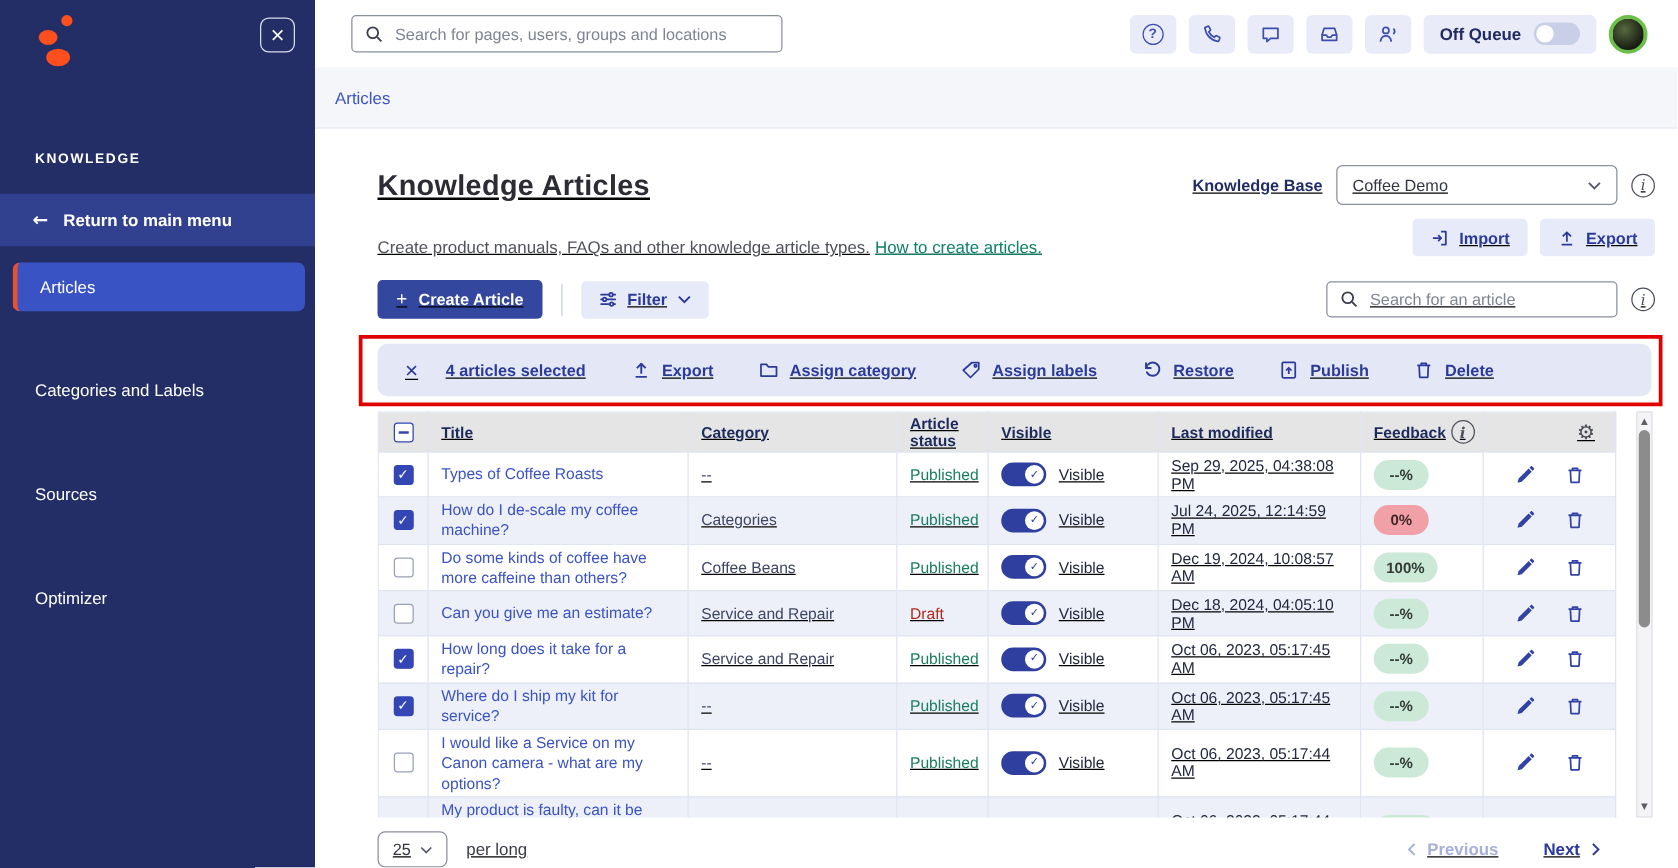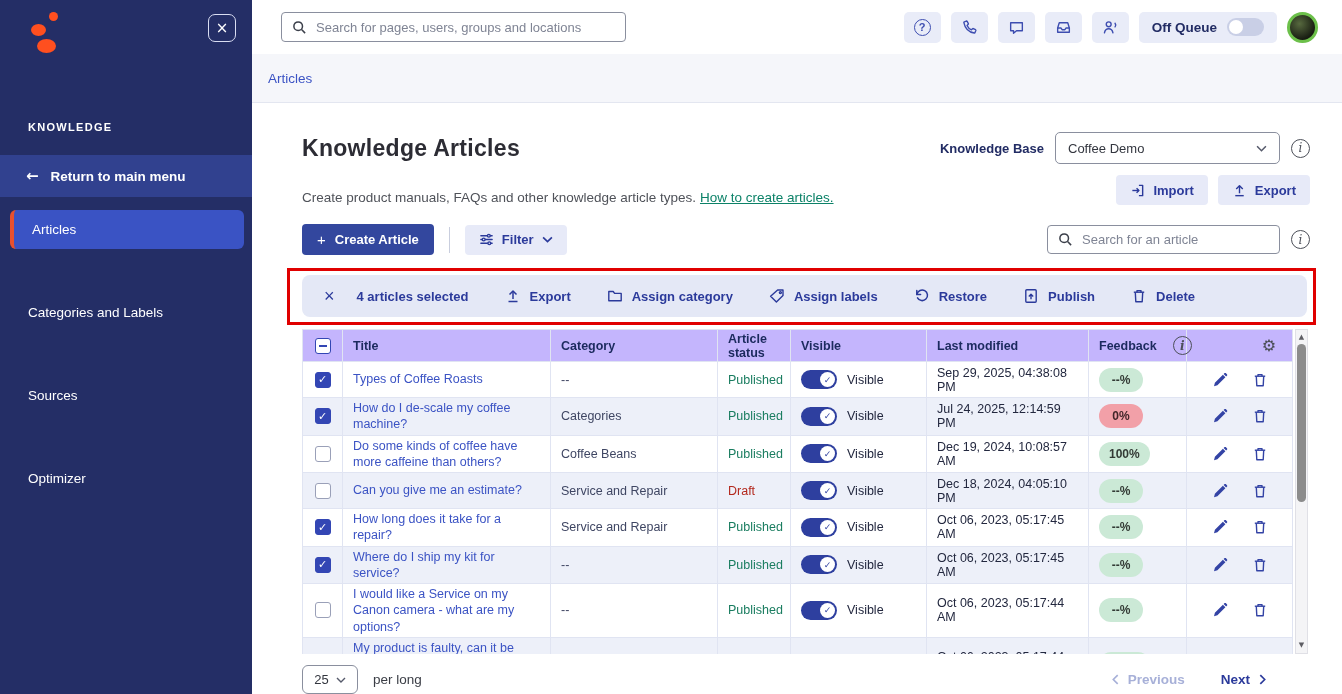--- a/index.html
+++ b/index.html
@@ -35,21 +35,21 @@
   .icon-btn { width:37px; height:31px; border-radius:5px; background:#e9ecf8; color:#3d4db0; display:flex; align-items:center; justify-content:center; border:none; cursor:pointer; }
   .help-circ { width:17px; height:17px; border:1.4px solid #3d4db0; border-radius:50%; font-size:11px; font-weight:bold; display:flex; align-items:center; justify-content:center; }
   .offqueue { height:31px; border-radius:5px; background:#e9ecf8; padding:0 13px; display:flex; gap:10px; align-items:center; font-weight:700; color:#222c64; font-size:13.5px; cursor:pointer; }
   .switch { width:37px; height:18px; border-radius:9px; background:#c9cfe6; position:relative; }
   .switch .knob { position:absolute; left:2px; top:2px; width:14px; height:14px; border-radius:50%; background:#fff; }
   .avatar { width:31px; height:31px; border-radius:50%; border:3px solid #6cc04a; background:radial-gradient(circle at 38% 35%, #57693f, #181d12 70%); cursor:pointer; }
 
   .crumbbar { height:50px; background:#f5f6fa; border-bottom:1px solid #e3e6f0; display:flex; align-items:center; padding-left:16px; }
   .crumb { color:#3b53c4; font-size:13.5px; text-decoration:none; cursor:pointer; }
 
-  .content { background:#fff; padding:29px 32px 0 50px; position:relative; flex:1; }
+  .content { background:#fff; padding:29px 18px 0 50px; position:relative; flex:1;text-decoration:underline; }
   .row1 { display:flex; justify-content:space-between; align-items:center; }
   .page-title { font-size:23px; font-weight:700; color:#2c2c34; letter-spacing:.3px; }
   .kb { display:flex; align-items:center; gap:11px; }
   .kb-label { font-size:13px; font-weight:700; color:#222c64; }
   .kb-select { width:225px; height:32px; border:1px solid #8a8f9e; border-radius:5px; background:#fff; display:flex; align-items:center; justify-content:space-between; padding:0 12px; font-size:13px; color:#33363f; cursor:pointer; }
   .info { width:19px; height:19px; border:1.3px solid #4c4f59; border-radius:50%; color:#4c4f59; font-size:12px; display:flex; align-items:center; justify-content:center; font-family:"DejaVu Serif",serif; font-style:italic; flex:none; }
 
   .row2 { display:flex; justify-content:space-between; align-items:flex-end; margin-top:11px; }
   .subtitle { font-size:13.5px; color:#4f5259; }
   .sub-link { color:#0c8268; text-decoration:underline; margin-left:4px; cursor:pointer; }
@@ -73,22 +73,22 @@
   .sel-count { font-weight:700; font-size:13px; }
   .sel-item { display:flex; align-items:center; gap:9px; font-weight:700; font-size:13px; cursor:pointer; }
   .sel-item svg { color:#2b3a9b; }
 
   
   .table-zone { position:relative; margin-top:4px; }
   .table-viewport { height:325px; overflow:hidden; width:992px; }
   table { table-layout:fixed; width:990px; border-collapse:collapse; }
   col.c1{width:40px} col.c2{width:208px} col.c3{width:167px} col.c4{width:73px} col.c5{width:136px} col.c6{width:162px} col.c7{width:98px} col.c8{width:106px}
   th,td { border:1px solid #e0e4f2; }
-  thead th { height:32px; font-size:12.5px; font-weight:700; color:#1c2a5e; text-align:left; padding:0 10px; background:#c4b5fd; }
-  th.th-feedback .hwrap { display:flex; align-items:center; gap:16px; }
+  thead th { height:32px; font-size:12.5px; font-weight:700; color:#1c2a5e; text-align:left; padding:0 10px; background:#e5e5e5; }
+  th.th-feedback .hwrap { display:flex; align-items:center; gap:4px; }
   th.th-gear { text-align:right; padding-right:16px; }
   .gear { font-size:16px; color:#4a4d55; font-weight:400; cursor:pointer; }
   tbody td { height:36px; padding:2px 10px; font-size:12.5px; vertical-align:middle; }
   tbody tr.alt { background:#edf0f9; }
   td.c-check, th.th-check { text-align:center; padding:0; }
   .cb { width:16px; height:16px; border:1.5px solid #9aa0b8; border-radius:3px; background:#fff; display:inline-flex; align-items:center; justify-content:center; vertical-align:middle; cursor:pointer; font-family:"DejaVu Sans",sans-serif; }
   .cb.checked { background:#3346b4; border-color:#3346b4; color:#fff; font-size:11px; }
   .cb.indet { border-color:#3346b4; }
   .cb.indet::after { content:""; width:8px; height:2px; background:#3346b4; display:block; }
   .title-link { color:#3b53c4; line-height:1.3; text-decoration:none; cursor:pointer; display:inline-block; }

